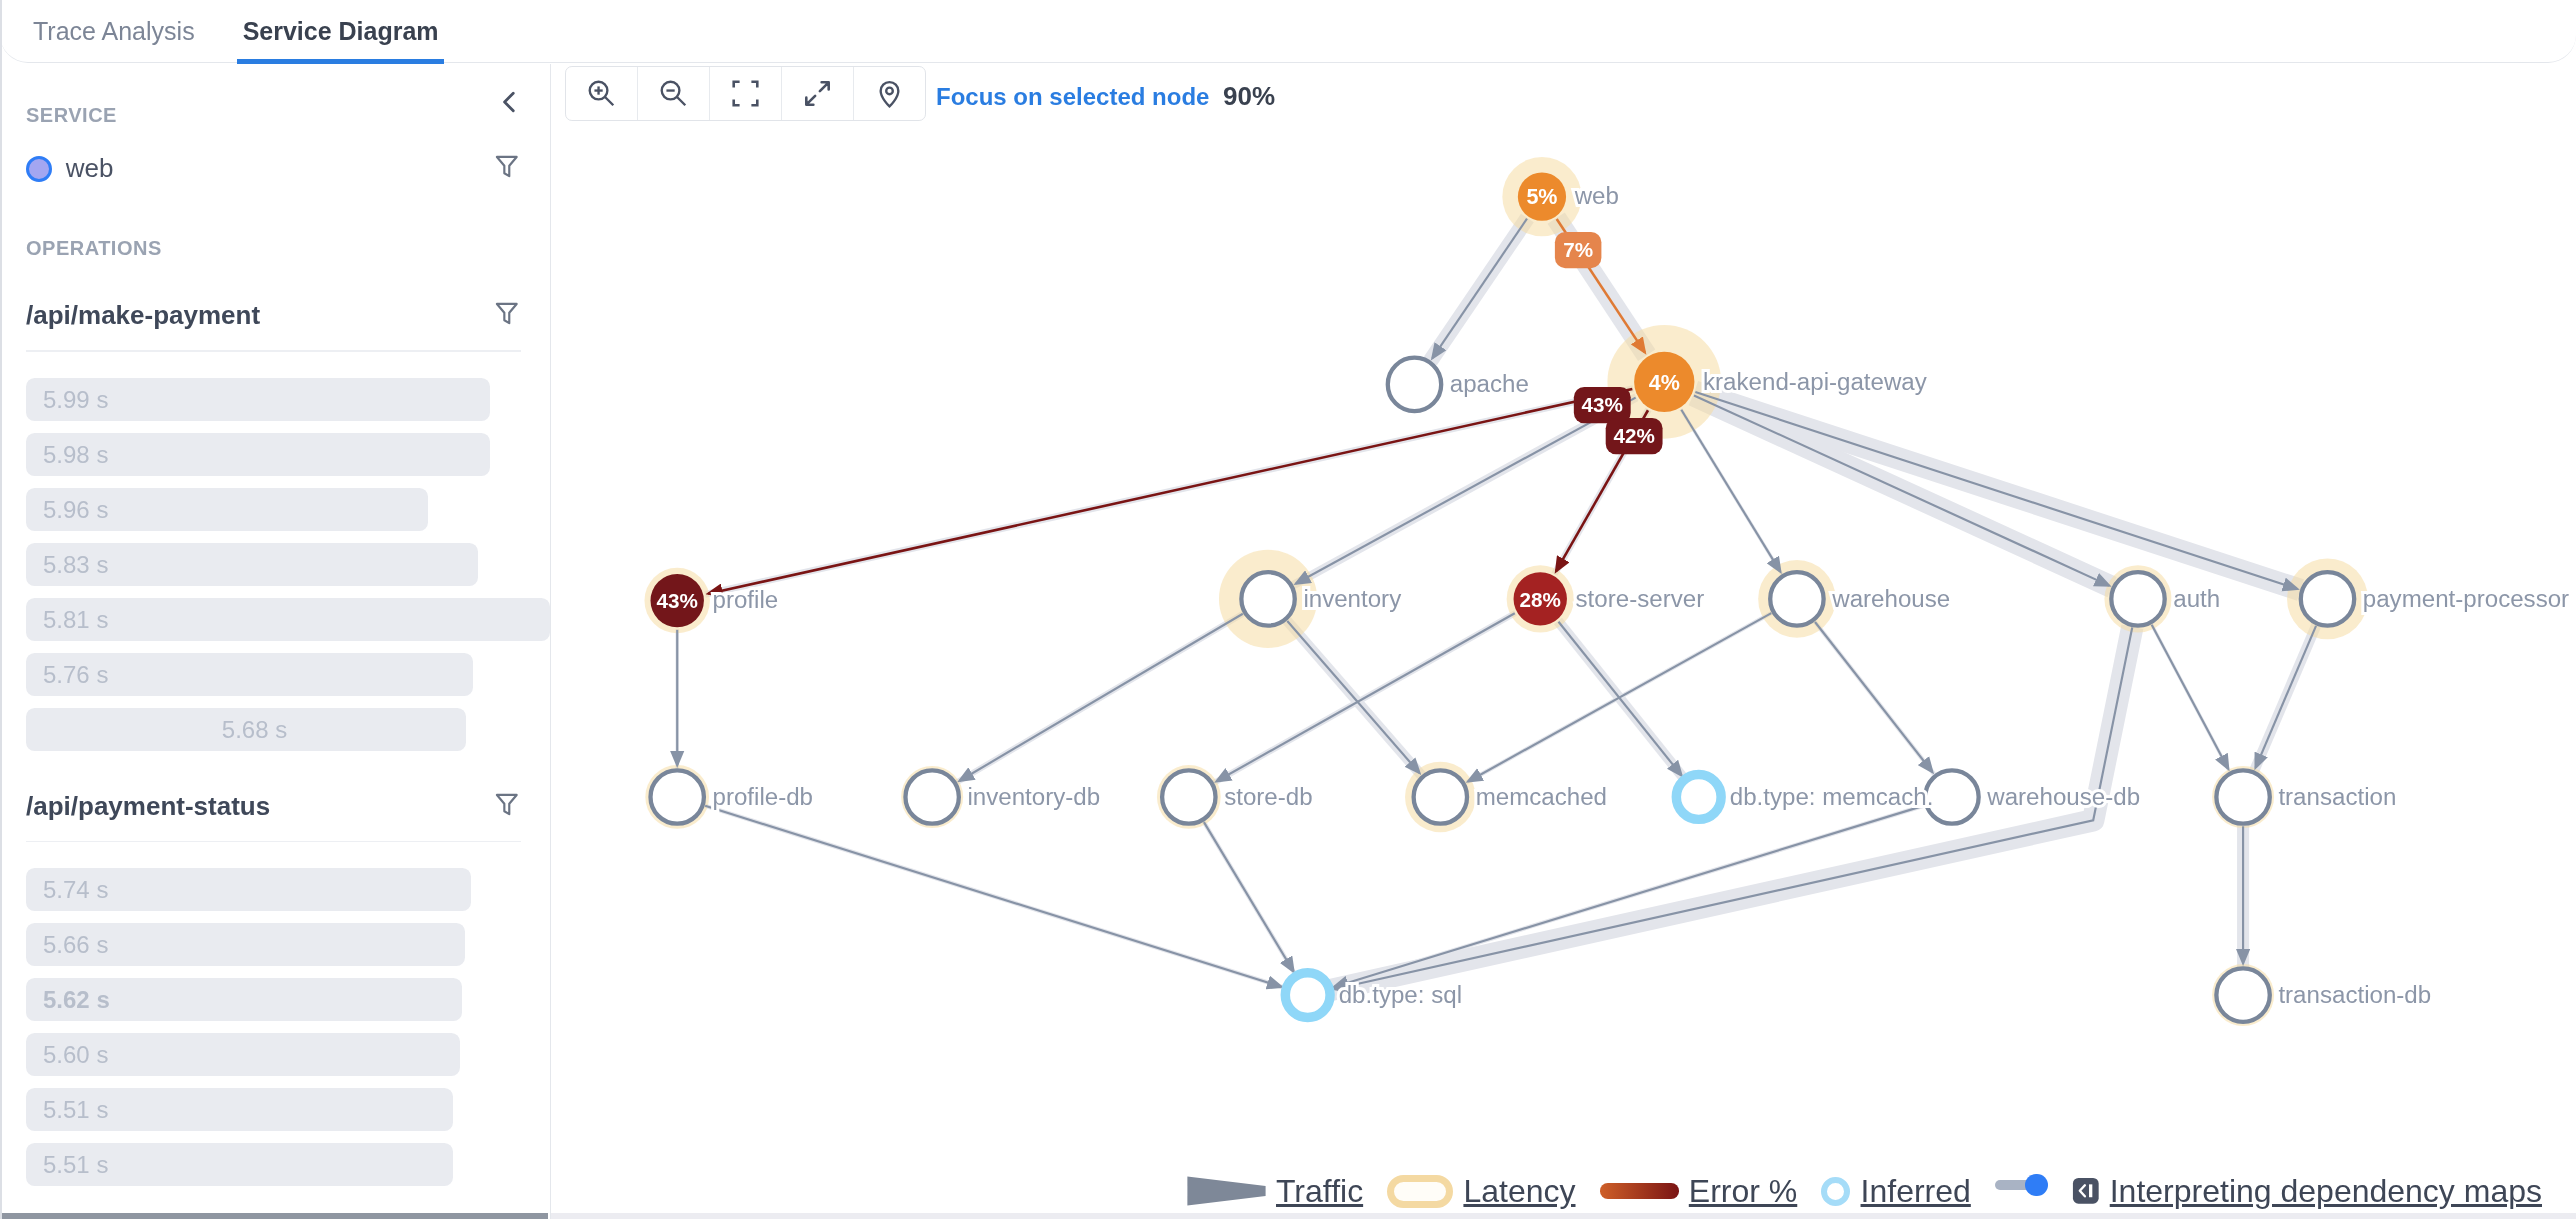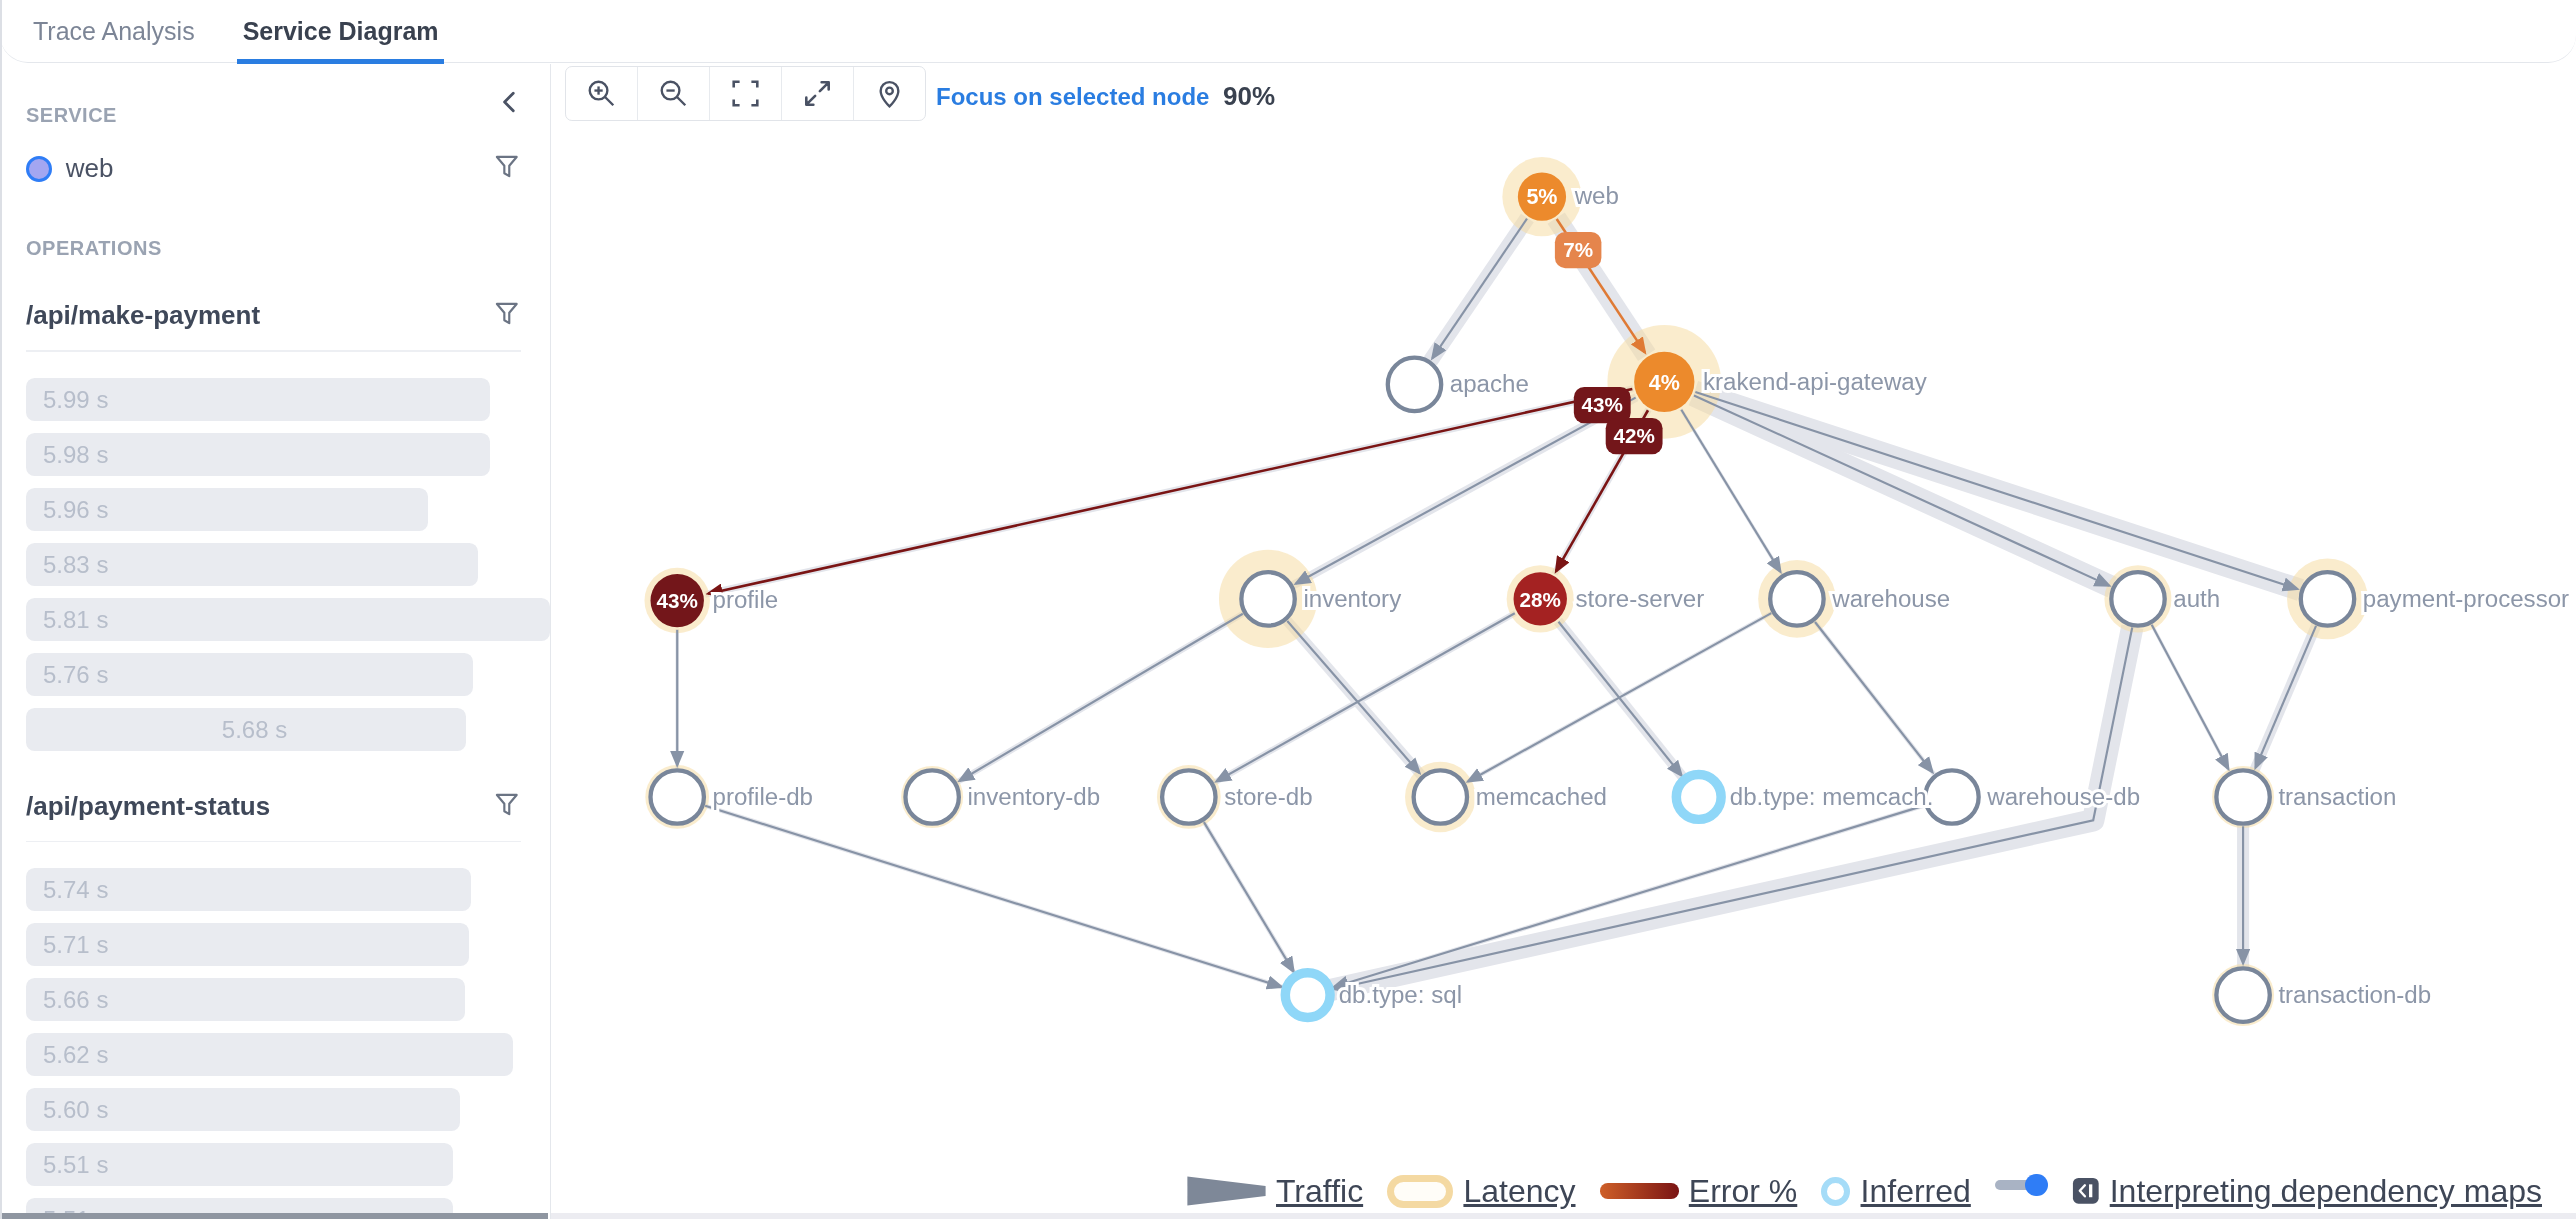--- a/index.html
+++ b/index.html
@@ -108,23 +108,22 @@
       <span class="flex-spacer"></span>
       <span>
         <svg width="27.6" height="27.6" viewBox="0 0 28 28">
             <path d="M4 4 H24 L16.5 13 V23.5 L11.5 20.5 V13 Z" fill="none" stroke="#6B7484" stroke-width="2.2" stroke-linejoin="round"></path>
           </svg>
       </span>
     </div>
     <div class="op-divider"></div>
     <div class="bars">
         <div class="trace-bar" style="width: 445px;">5.74 s</div>
-        <div class="trace-bar" style="width: 443px;">5.71 s</div>
         <div class="trace-bar" style="width: 439px;">5.66 s</div>
-        <div class="trace-bar" style="width: 487px;">5.62 s</div>
+        <div class="trace-bar" style="width: 436px; font-weight: bold;">5.62 s</div>
         <div class="trace-bar" style="width: 434px;">5.60 s</div>
         <div class="trace-bar" style="width: 427px;">5.51 s</div>
         <div class="trace-bar" style="width: 427px;">5.51 s</div>
       </div>
   </div>
 </div>
 
 <div class="collapse-btn">
   <svg width="26" height="26" viewBox="0 0 24 24">
       <polyline points="15,4 7,12 15,20" fill="none" stroke="#4A5264" stroke-width="2.6" stroke-linecap="round" stroke-linejoin="round"></polyline>

